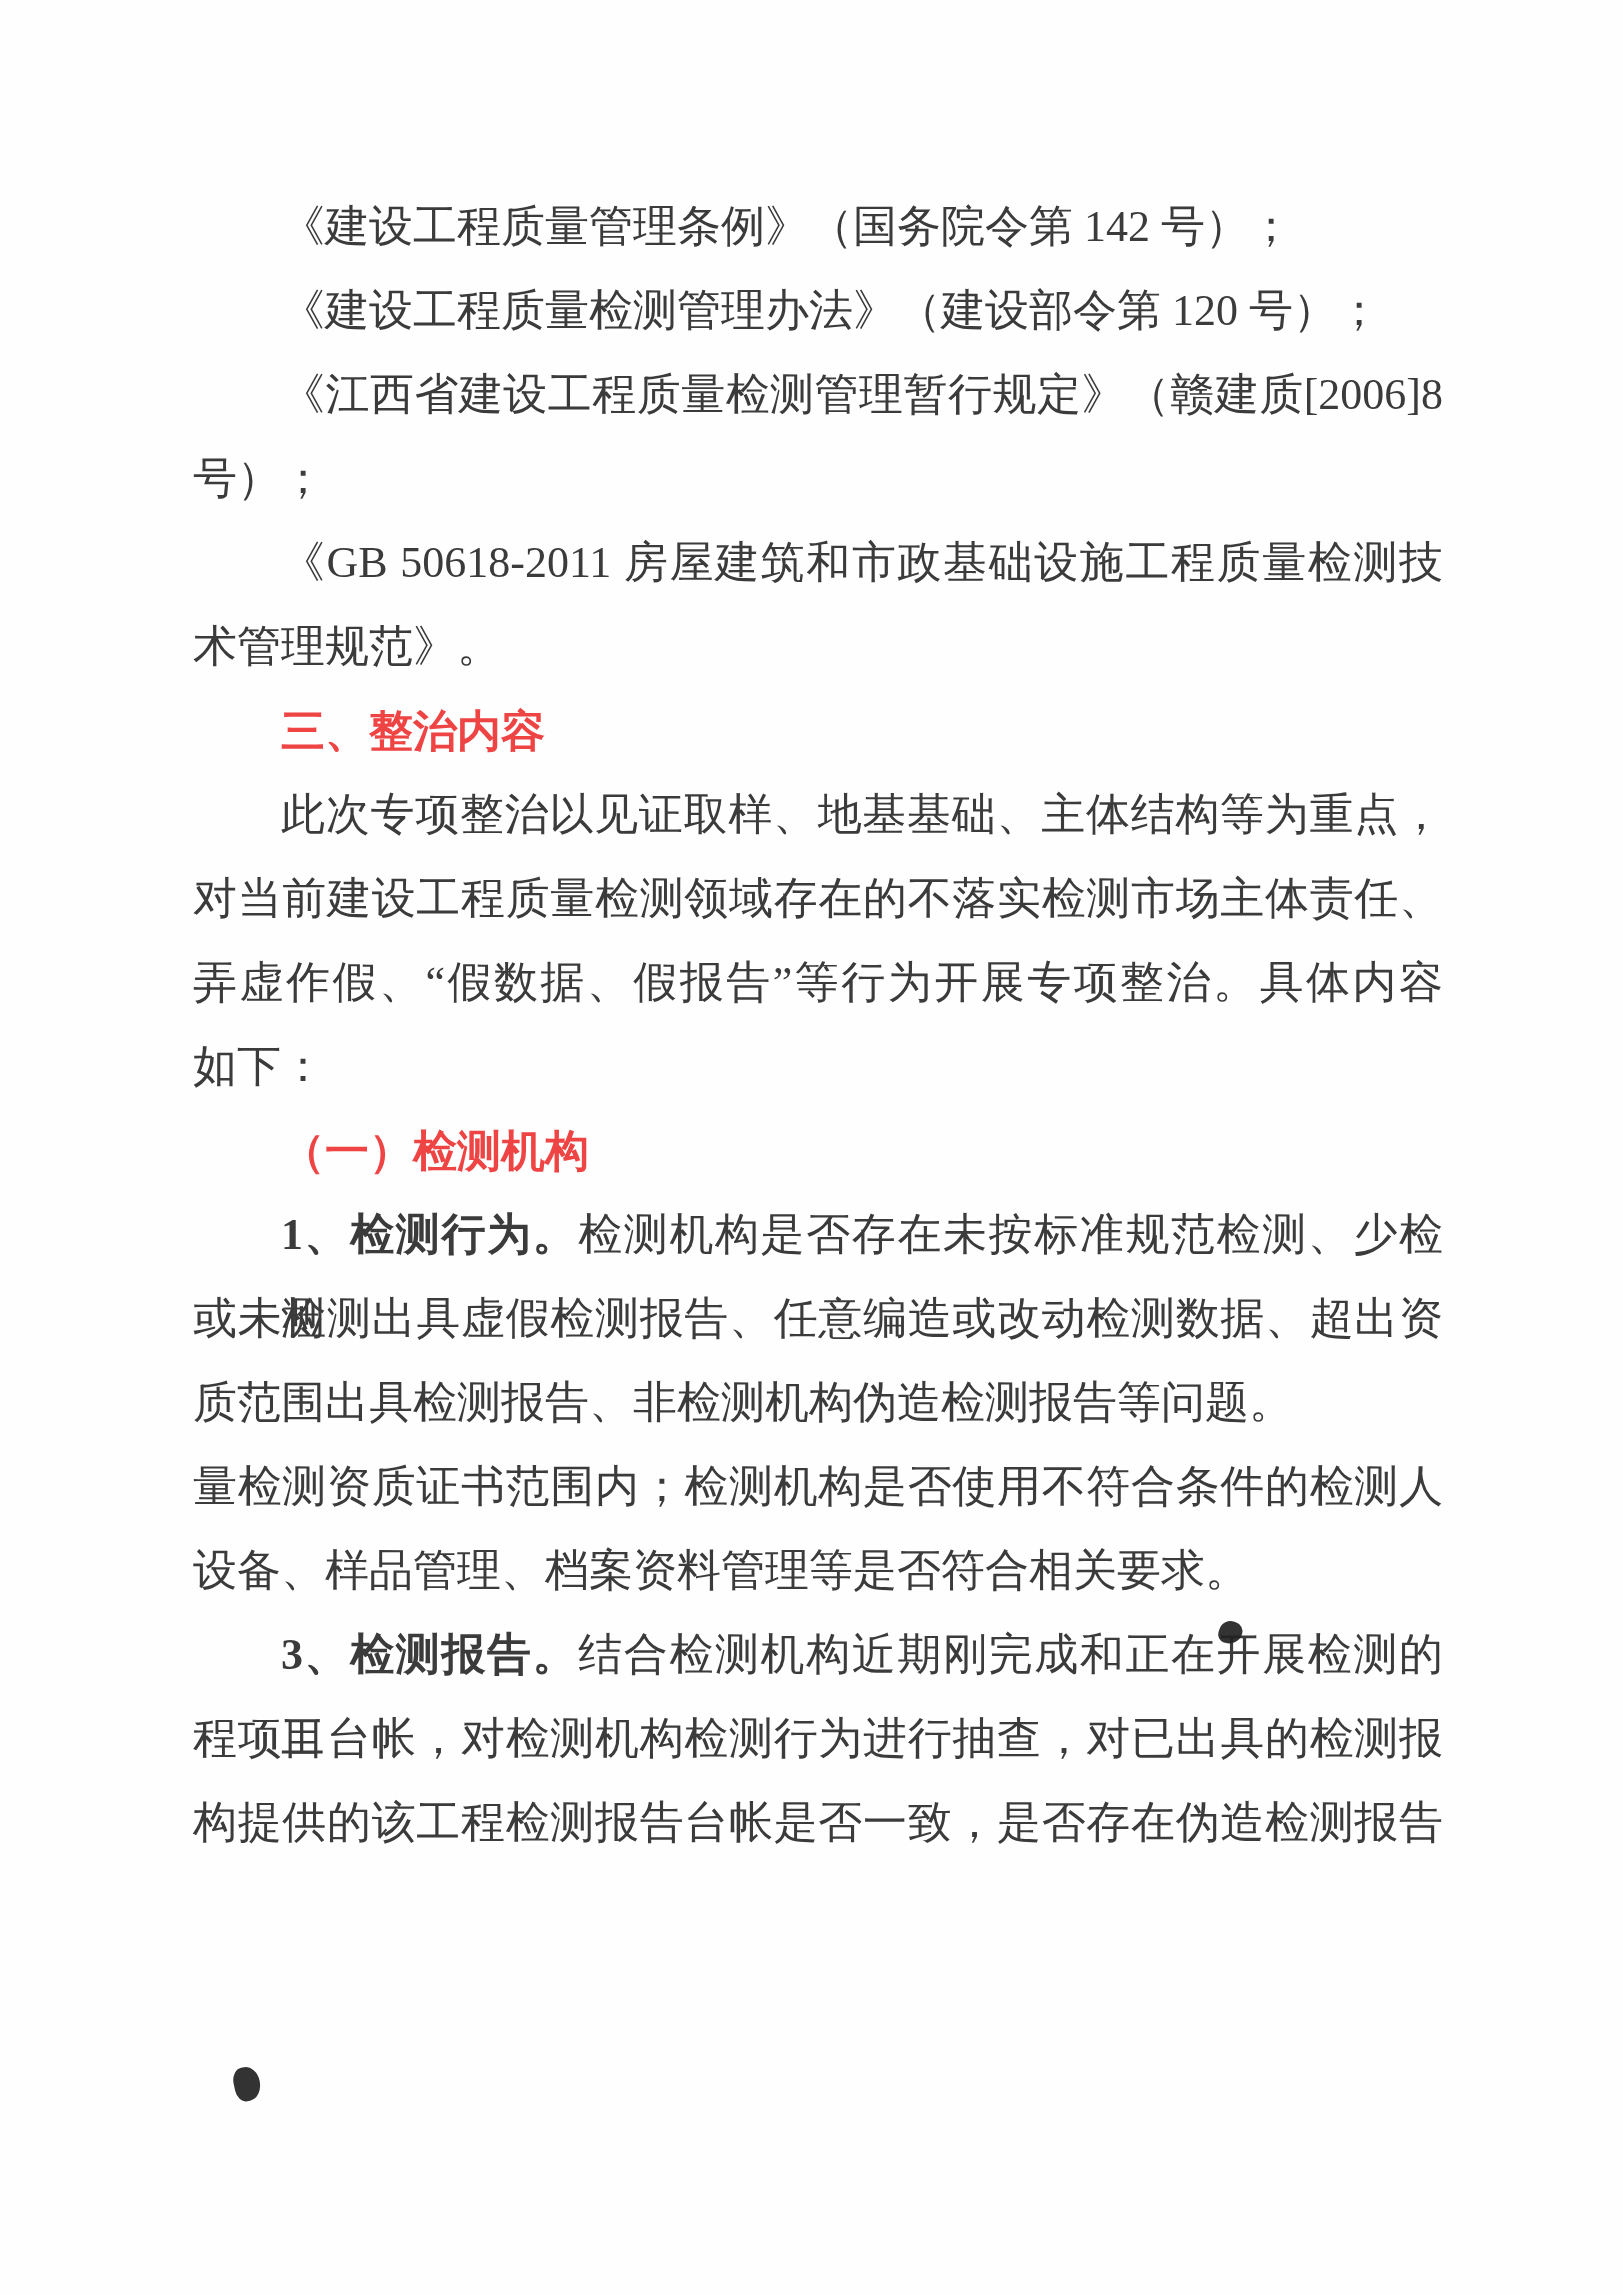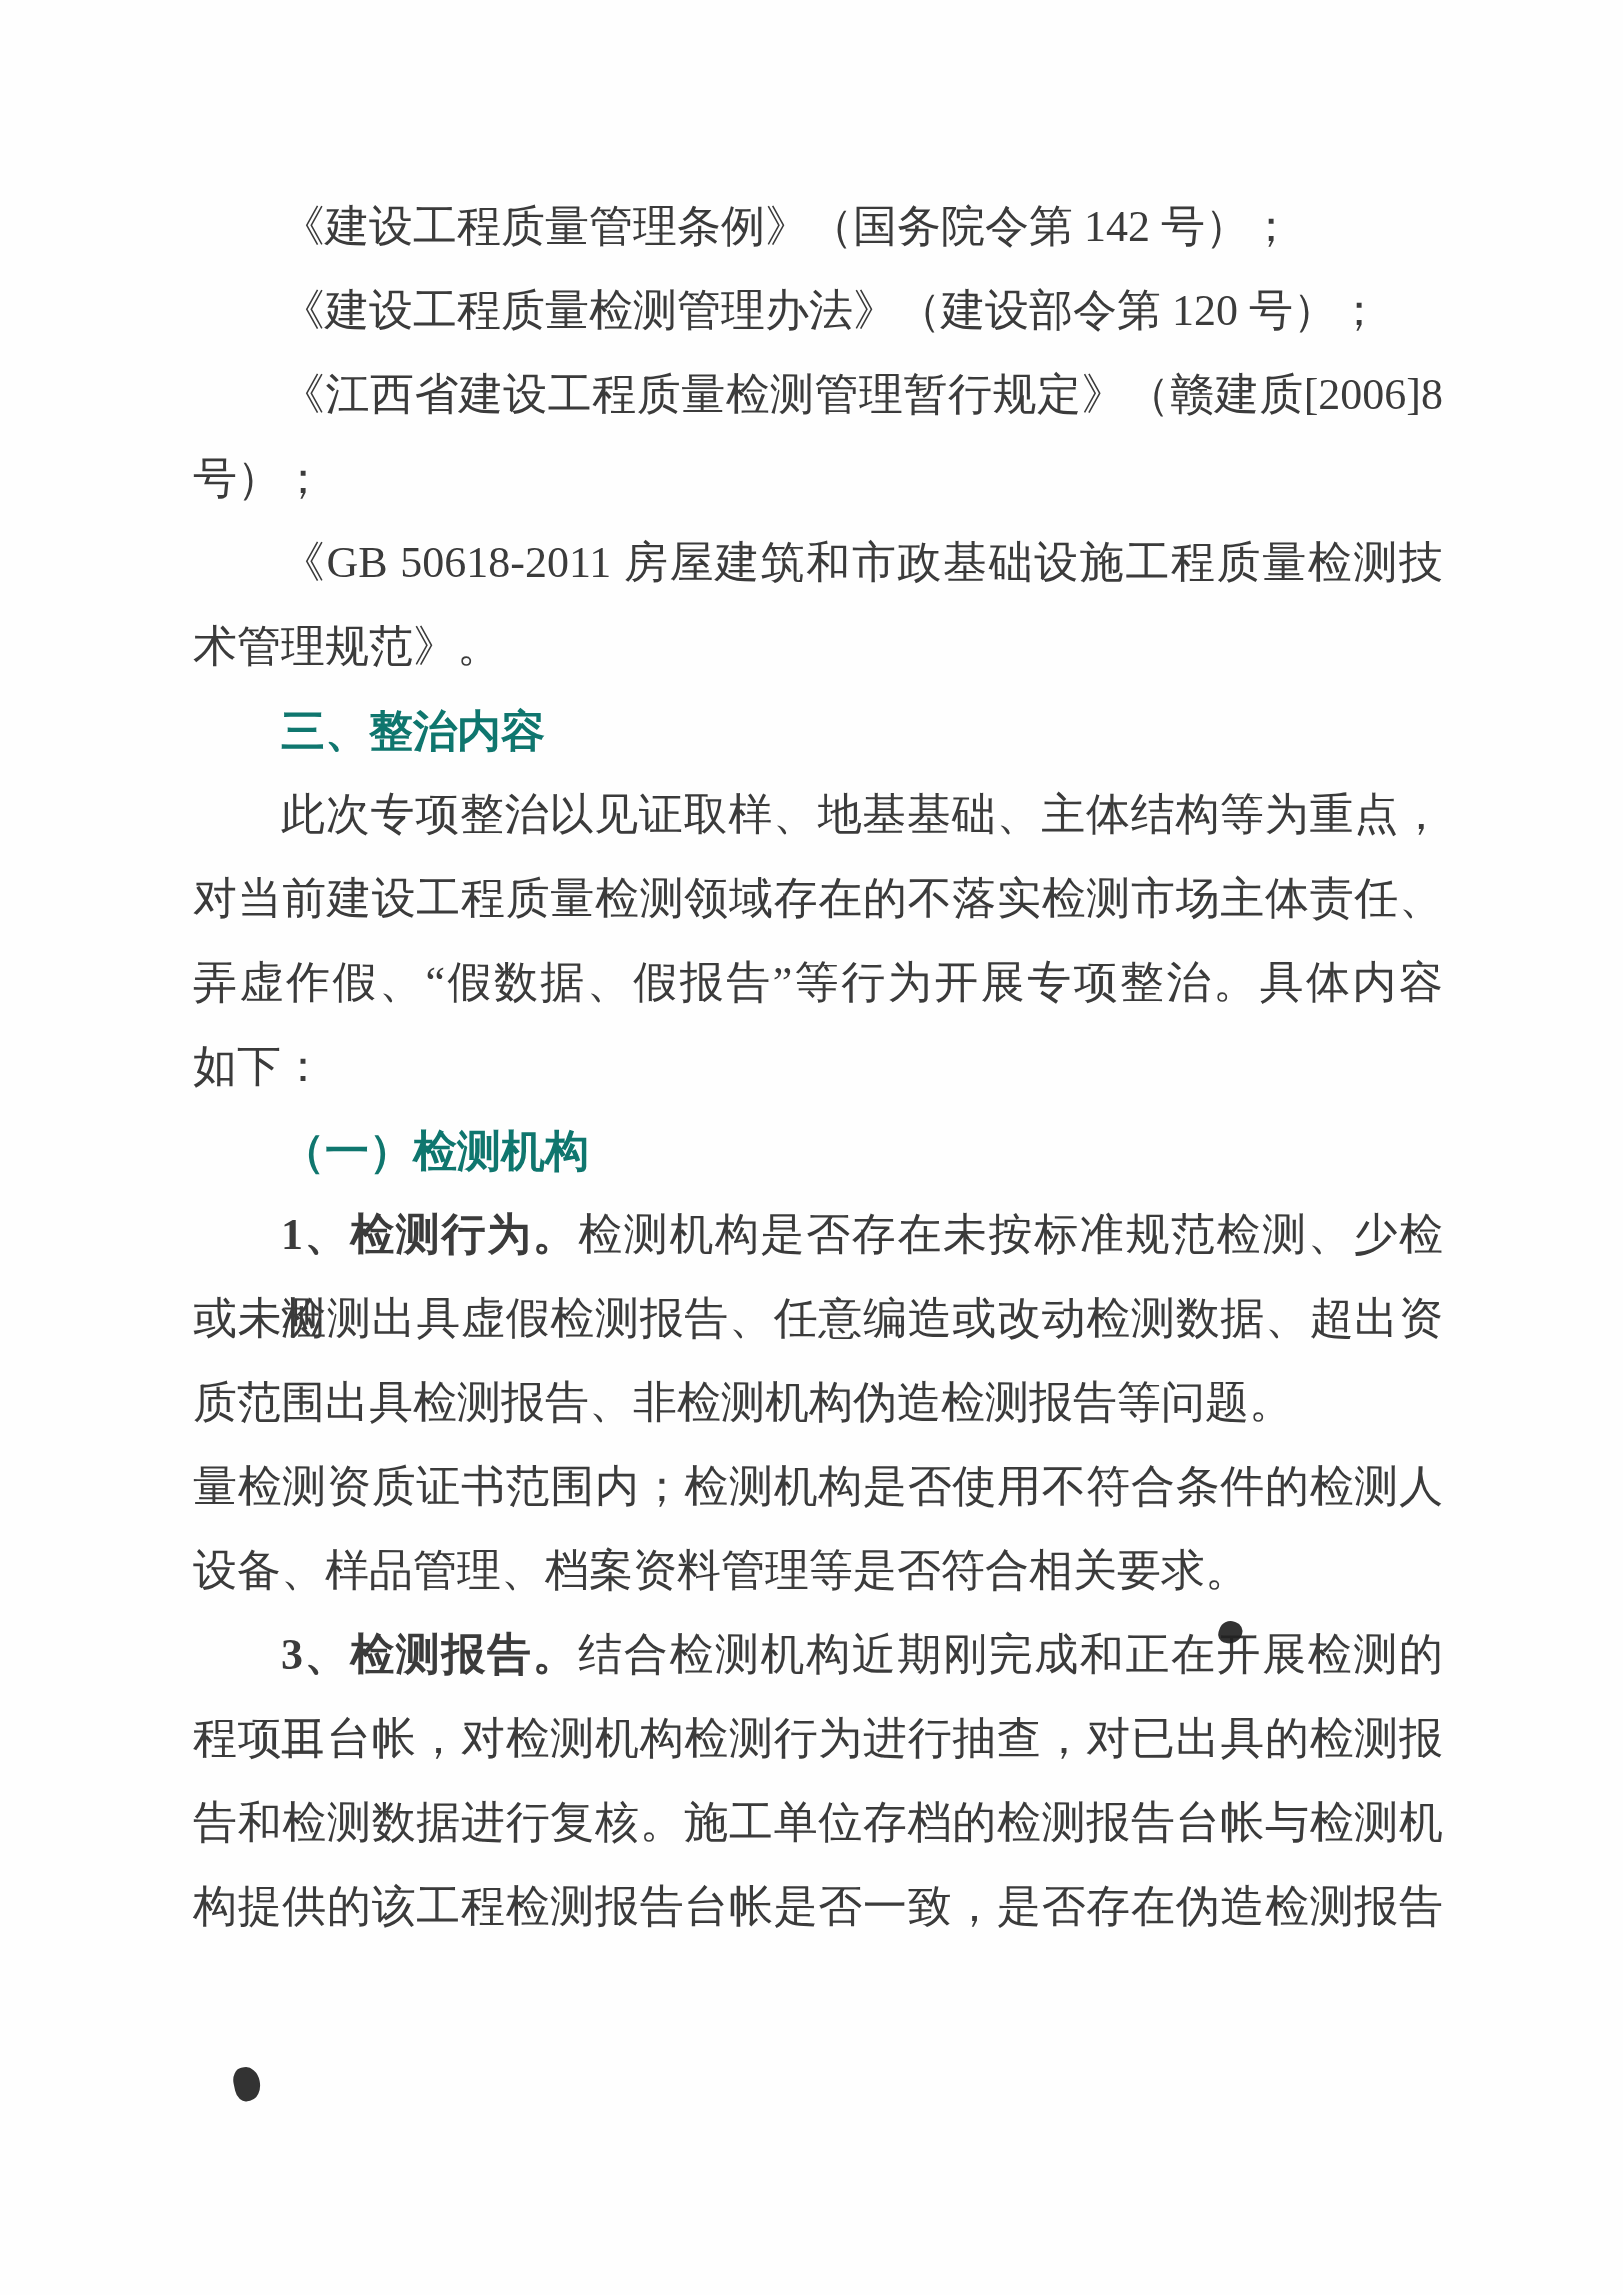--- a/index.html
+++ b/index.html
@@ -16,21 +16,21 @@
   .line{
     height:84px;line-height:84px;font-size:44px;
     white-space:nowrap;
   }
   .line.just{
     white-space:normal;
     text-align:justify;
     text-align-last:justify;
   }
   .indent{padding-left:88px}
-  .hei{font-family:"Liberation Sans","DejaVu Sans",sans-serif;font-weight:bold;color:#0f766e}
+  .hei{font-family:"Liberation Sans","DejaVu Sans",sans-serif;font-weight:bold;color:#ef4444}
   .bold{font-weight:bold}
   .smudge{position:absolute;background:#222;opacity:.92}
   .smudge-1{left:1219px;top:1621px;width:23px;height:23px;border-radius:55% 45% 62% 38%;transform:rotate(18deg)}
   .smudge-2{left:234px;top:2067px;width:26px;height:34px;border-radius:46% 54% 58% 42%;transform:rotate(-12deg)}
 </style>
 </head>
 <body>
 
 <div class="page">
   <div class="text-column">
@@ -47,21 +47,20 @@
     <div class="line just"><span class="bold"></span><span>弄虚作假、“假数据、假报告”等行为开展专项整治。具体内容</span></div>
     <div class="line"><span class="bold"></span><span>如下：</span></div>
     <div class="line indent hei"><span class="bold">（一）检测机构</span><span></span></div>
     <div class="line indent just"><span class="bold">1、检测行为。</span><span>检测机构是否存在未按标准规范检测、少检测</span></div>
     <div class="line just"><span class="bold"></span><span>或未检测出具虚假检测报告、任意编造或改动检测数据、超出资</span></div>
     <div class="line"><span class="bold"></span><span>质范围出具检测报告、非检测机构伪造检测报告等问题。</span></div>
     <div class="line just"><span class="bold"></span><span>量检测资质证书范围内；检测机构是否使用不符合条件的检测人</span></div>
     <div class="line"><span class="bold"></span><span>设备、样品管理、档案资料管理等是否符合相关要求。</span></div>
     <div class="line indent just"><span class="bold">3、检测报告。</span><span>结合检测机构近期刚完成和正在开展检测的工</span></div>
     <div class="line just"><span class="bold"></span><span>程项目台帐，对检测机构检测行为进行抽查，对已出具的检测报</span></div>
-    <div class="line just"><span class="bold"></span><span>告和检测数据进行复核。施工单位存档的检测报告台帐与检测机</span></div>
     <div class="line just"><span class="bold"></span><span>构提供的该工程检测报告台帐是否一致，是否存在伪造检测报告</span></div>
 
   </div>
 
   <div class="smudge smudge-1"></div>
   <div class="smudge smudge-2"></div>
 </div>
 
 
 </body></html>

